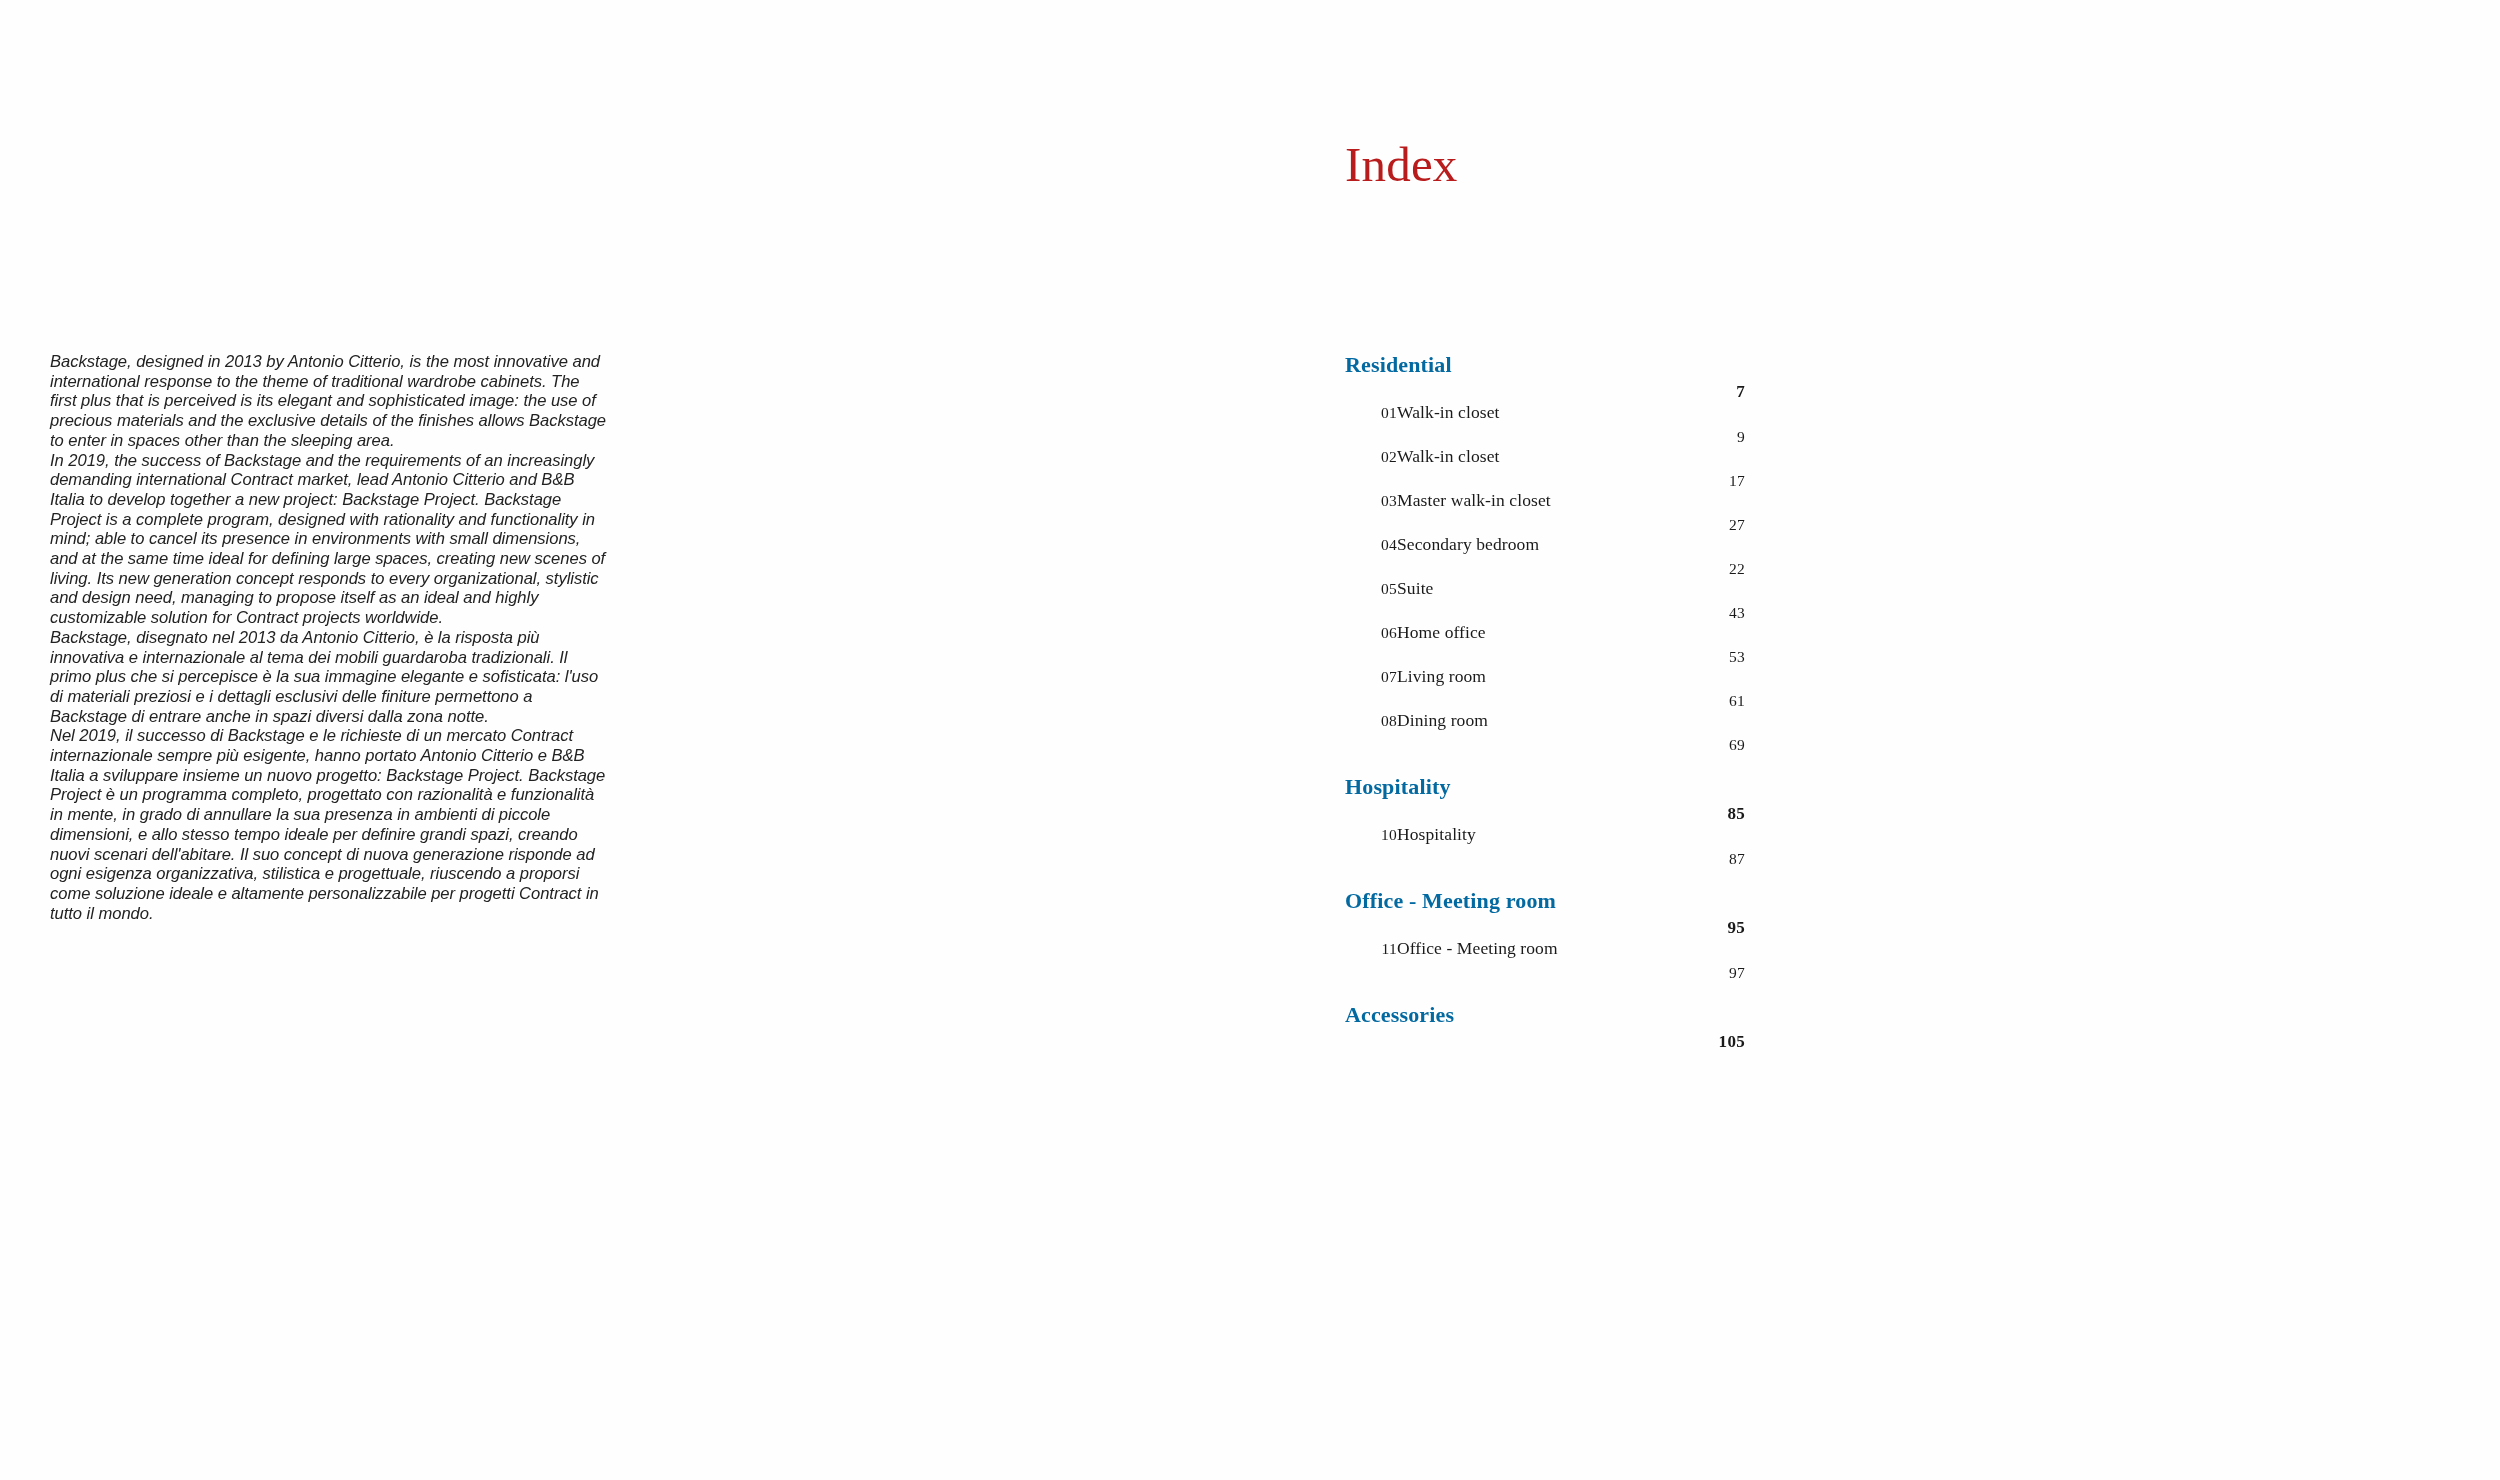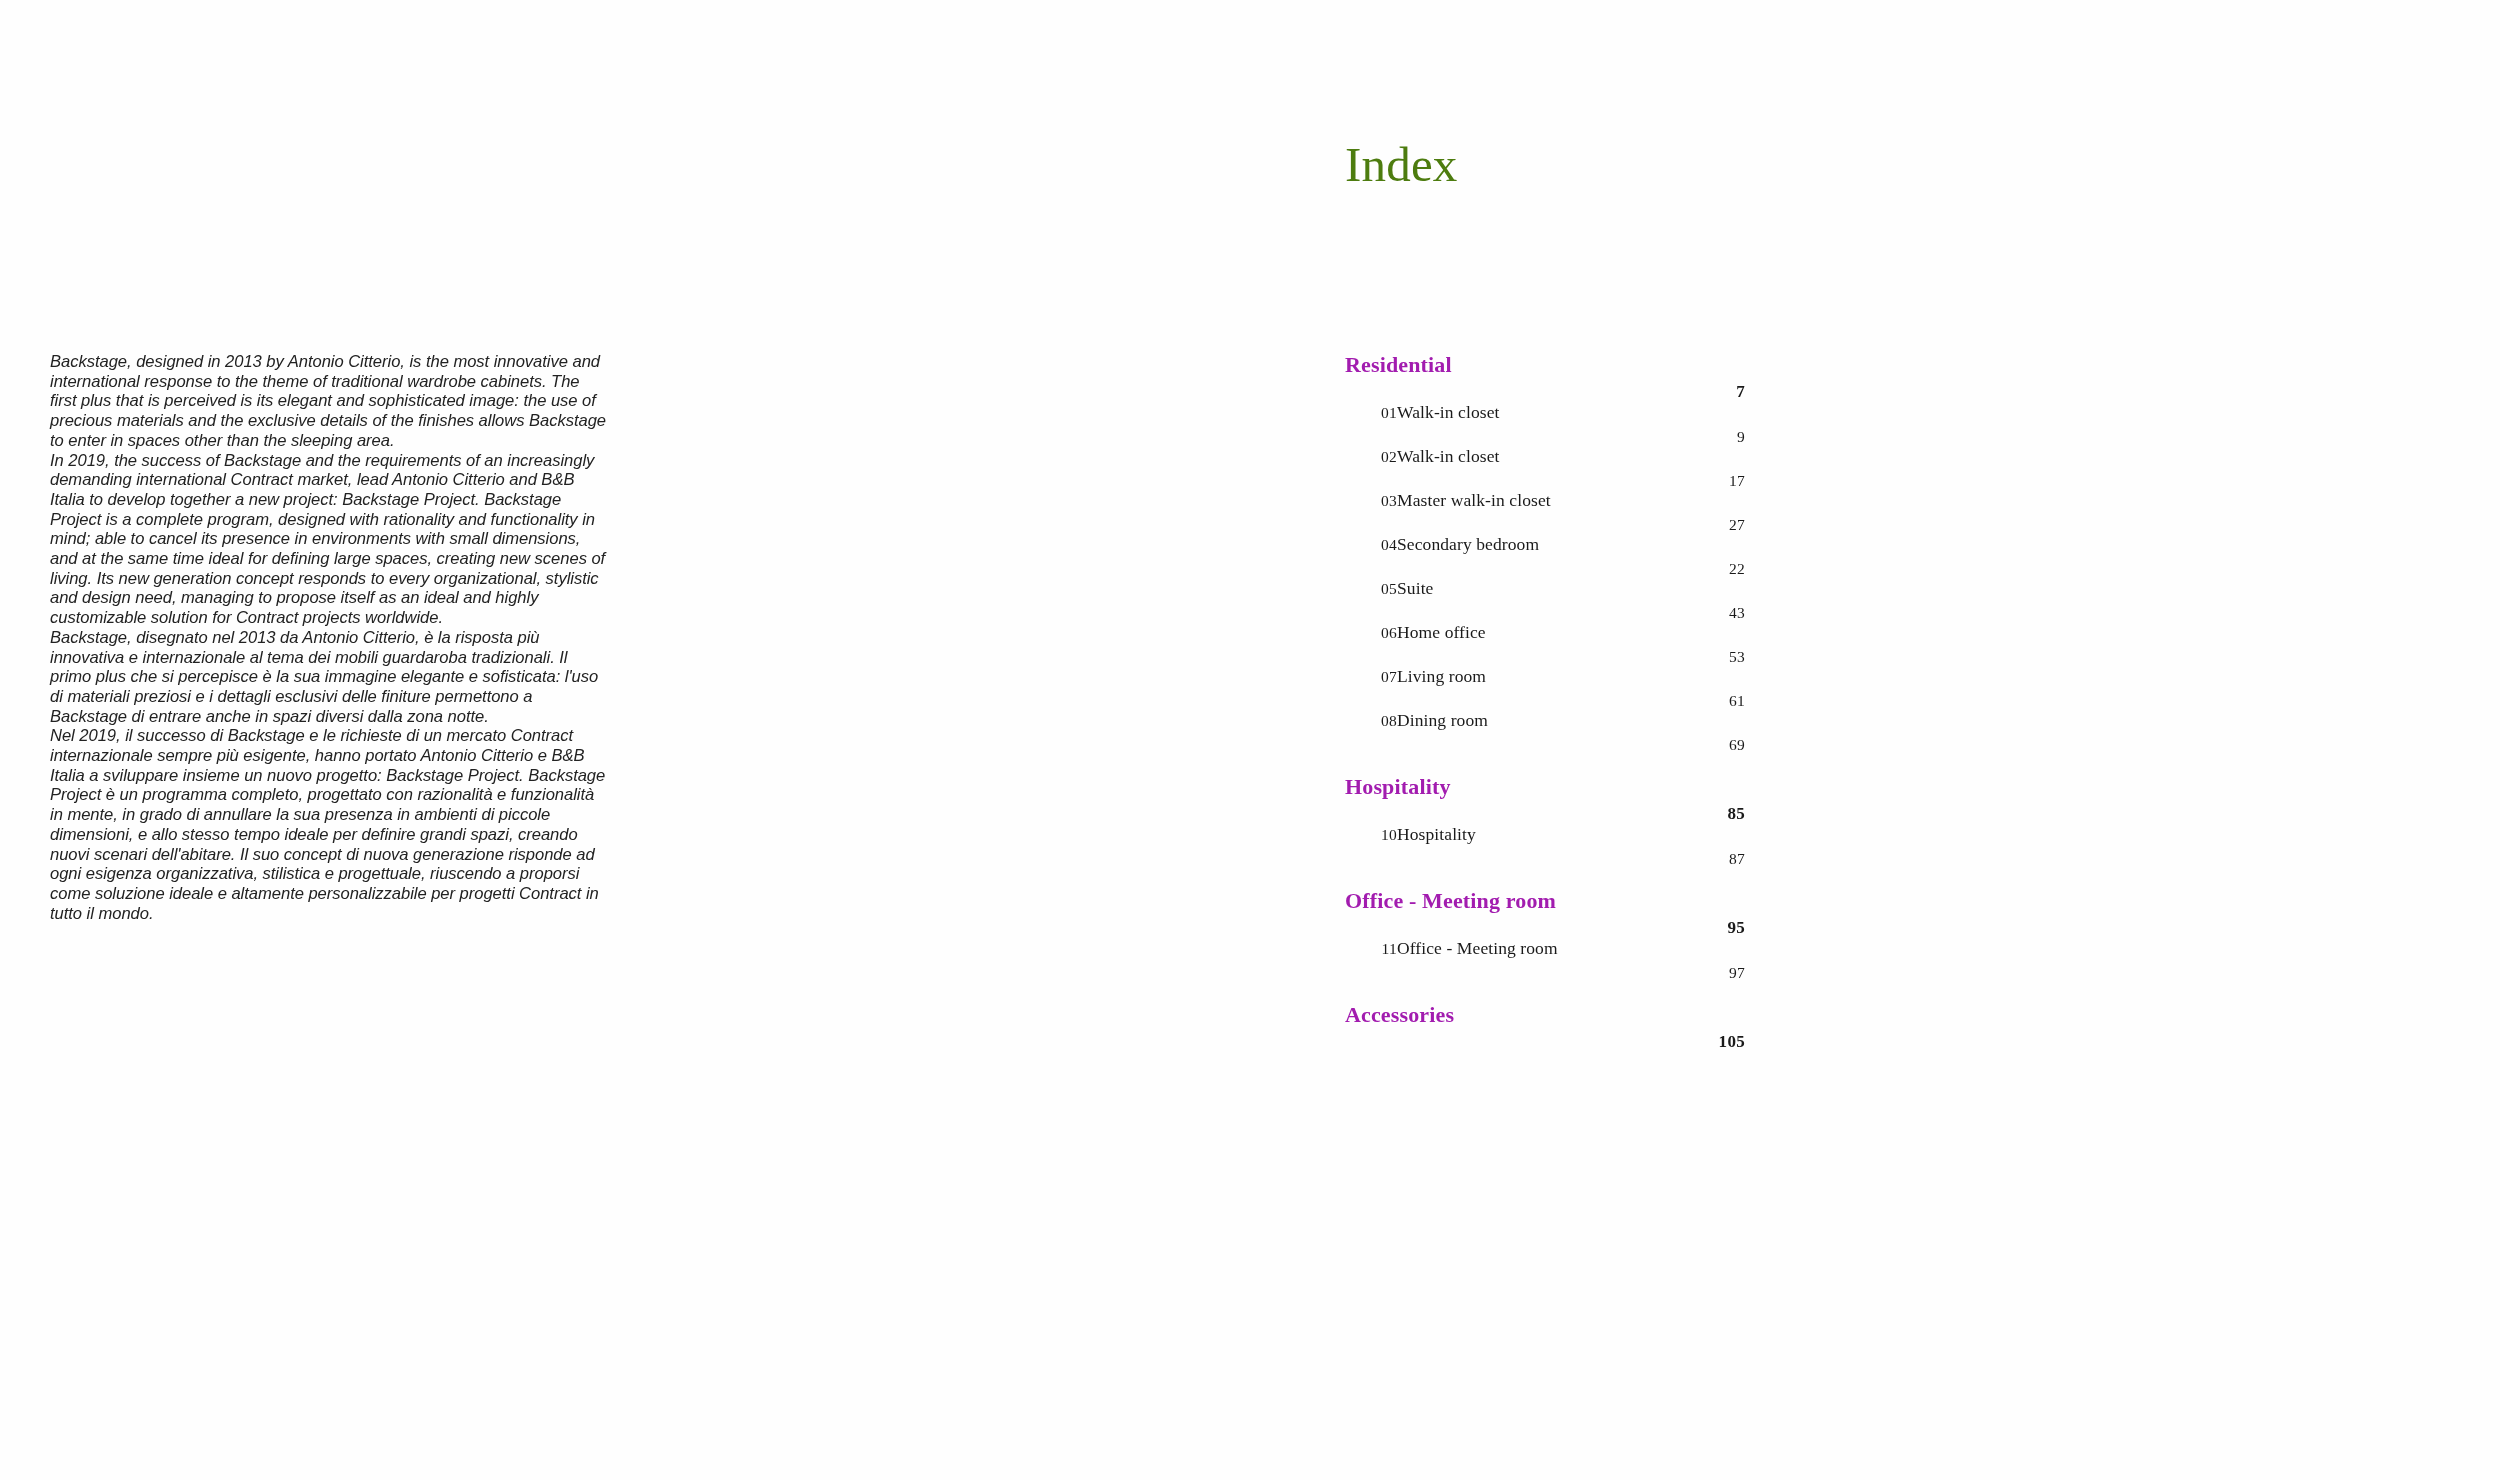--- a/index.html
+++ b/index.html
@@ -46,21 +46,21 @@
     position: absolute;
     left: 1345px;
     top: 140px;
     width: 400px;
   }
   .index-title {
     font-family: "Liberation Serif", serif;
     font-size: 49px;
     font-weight: 400;
     letter-spacing: 0.2px;
-    color: #4d7c0f;
+    color: #b91c1c;
     margin: 0 0 0 0;
     line-height: 1;
   }
 
   .index-list {
     position: absolute;
     left: 1345px;
     top: 340px;
     width: 400px;
   }
@@ -99,21 +99,21 @@
 
   .section-row {
     height: 50px;
     margin-top: 12px;
   }
   .section-row .label {
     font-family: "Liberation Serif", serif;
     font-weight: bold;
     font-size: 22px;
     letter-spacing: 0.15px;
-    color: #a21caf;
+    color: #0369a1;
     margin-left: 0;
   }
   .section-row .page-no {
     font-weight: bold;
     font-size: 17px;
   }
   .section-row .num {
     width: 0;
     flex: 0 0 0;
   }

